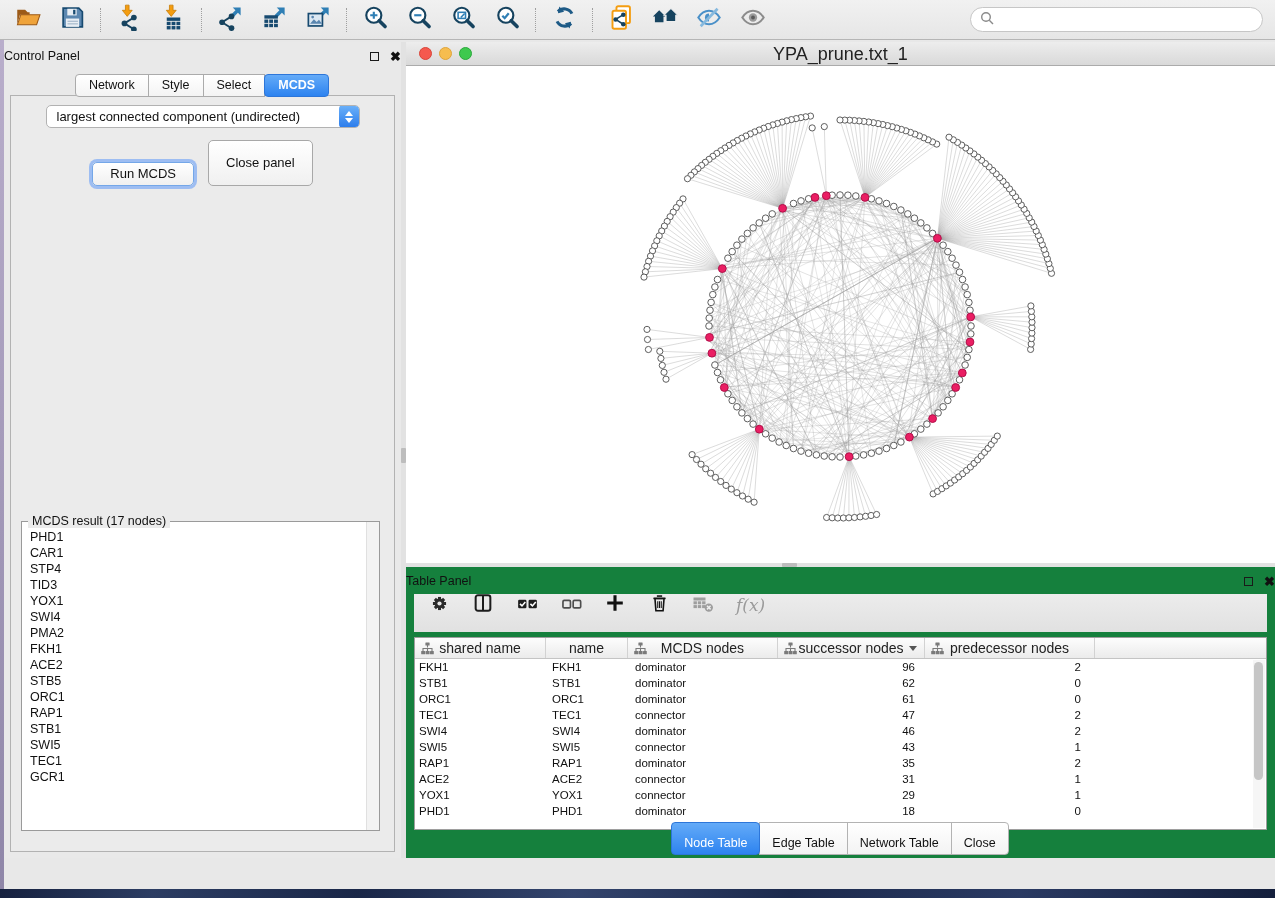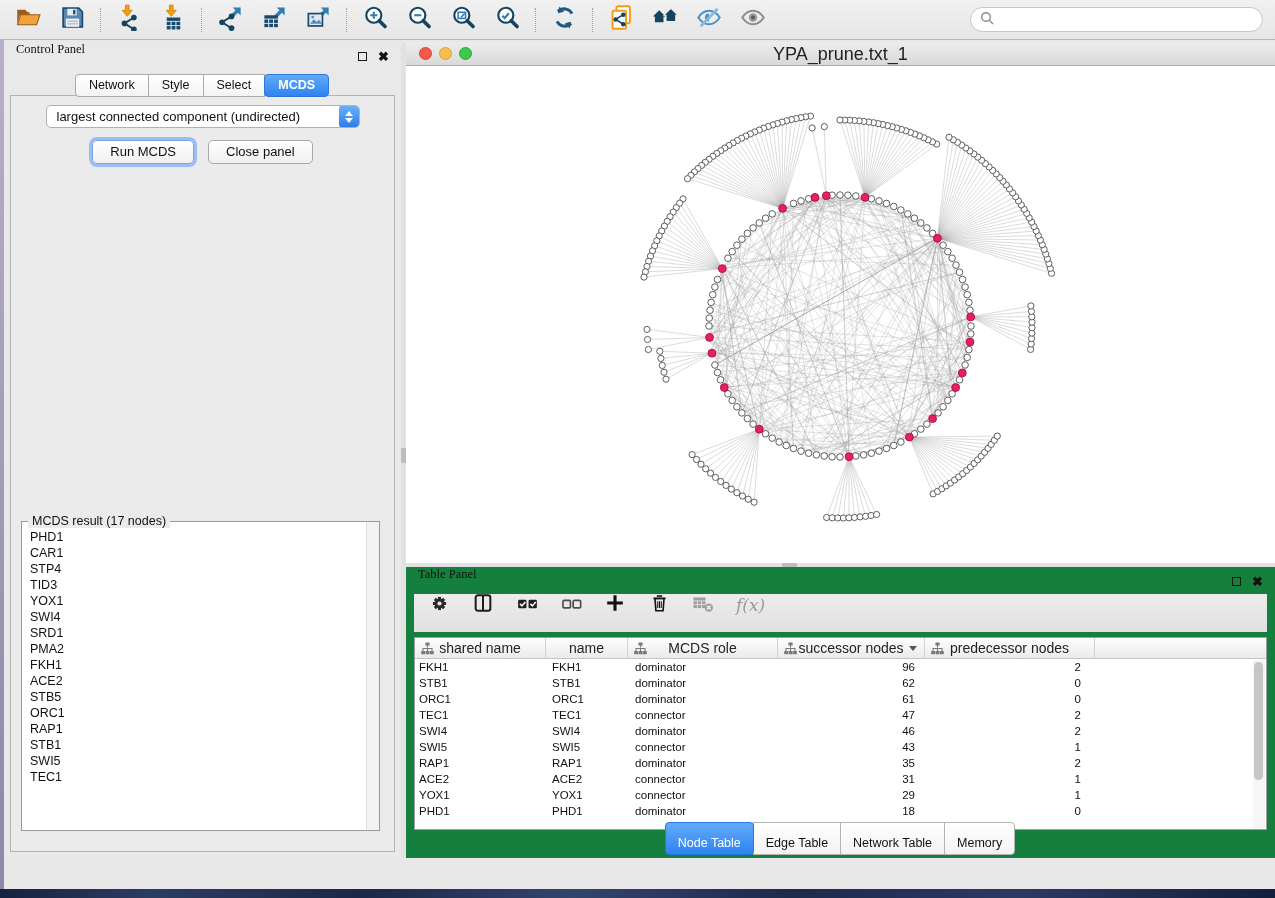--- a/index.html
+++ b/index.html
@@ -15,21 +15,21 @@
   .main-toolbar { position:absolute; top:0; left:0; right:0; height:40px; background:linear-gradient(#f1f1f1,#e6e6e6);
     border-bottom:1px solid #b5b5b5; display:flex; align-items:center; }
   .tb-group { display:flex; align-items:center; gap:16px; padding:0 14px; }
   .tb-sep { align-self:stretch; width:0; border-left:1px dotted #9f9f9f; margin:2px 0; }
   .tb-btn { width:28px; height:28px; display:flex; align-items:center; justify-content:center; cursor:default; }
   .search-box { margin-left:auto; margin-right:12px; width:293px; height:25px; border:1px solid #c6c6c6; border-radius:13px;
     background:#fff; display:flex; align-items:center; padding:0 9px; gap:6px; }
   .search-box input { border:none; outline:none; flex:1; font-size:12px; font-family:"Liberation Sans",sans-serif; background:transparent; }
 
   
-  .panel-titlebar { height:28px; display:flex; padding:0 12px; font-size:12.5px; color:#111;font-family:Liberation Serif, serif; }
+  .panel-titlebar { height:28px; display:flex; align-items:center; padding:0 0; font-size:12.5px; color:#111; }
   .panel-ctrls { margin-left:auto; display:flex; align-items:center; gap:11px; }
   .float-ic { width:9px; height:9px; border:1.5px solid #1a1a1a; display:inline-block; }
   .close-ic { font-weight:bold; font-size:13px; color:#111; line-height:1; }
 
   
   .control-panel { position:absolute; left:4px; top:42px; width:397px; bottom:40px; background:#e9e9e9; }
   .cp-tabs { position:absolute; top:32px; left:0; width:100%; display:flex; justify-content:center; z-index:3; }
   .cp-tab { border:1px solid #ababab; background:linear-gradient(#ffffff,#f4f4f4); padding:3px 13px 4px; font-size:12.5px; margin-left:-1px; color:#111; }
   .cp-tab:first-child { border-radius:4px 0 0 4px; }
   .cp-tab.selected { background:linear-gradient(#64abf8,#2d83f0); color:#fff; border-radius:4px; border-color:#2d76d9; font-weight:bold; position:relative; z-index:4; }
@@ -37,21 +37,21 @@
   .opt-label { text-align:center; margin-top:25px; font-size:13px; color:#111; }
   .select-box { margin:9px auto 0; width:314px; height:23px; border:1px solid #b2b2b2; border-radius:5px; background:#fff;
     display:flex; align-items:center; overflow:hidden; }
   .select-value { flex:1; font-size:13px; padding-left:10px; color:#111; white-space:nowrap; }
   .select-stepper { width:20px; height:23px; background:linear-gradient(#6cb2fa,#2a7beb); border-radius:4px; margin:0;
     display:flex; flex-direction:column; align-items:center; justify-content:center; gap:2px; }
   .sp-up { width:0; height:0; border-left:4px solid transparent; border-right:4px solid transparent; border-bottom:5px solid #fff; }
   .sp-dn { width:0; height:0; border-left:4px solid transparent; border-right:4px solid transparent; border-top:5px solid #fff; }
   .cp-buttons { display:flex; justify-content:center; gap:14px; margin-top:12px; }
   .btn { border:1px solid #a8a8a8; border-radius:5px; background:linear-gradient(#ffffff,#f0f0f0); padding:3px 17px 4px; font-size:13px; color:#111; }
-  .btn.focused { box-shadow:0 0 0 3px rgba(92,152,248,.55); border-color:#74a7e8; }
+  .btn.focused { box-shadow:0 0 0 3px rgba(92,152,248,.55); border-color:#74a7e8;margin-top:22px; }
 
   .mcds-fieldset { position:absolute; top:425px; left:10px; right:14px; bottom:20px; border:1px solid #9a9a9a; background:#ebebeb; }
   .mcds-legend { position:absolute; top:-8px; left:6px; background:#ebebeb; padding:0 4px; font-size:12.5px; color:#111; }
   .mcds-list { position:absolute; inset:0; background:#fff; overflow:hidden; padding:7px 0 0 8px; }
   .mcds-item { font-size:12.5px; line-height:16px; color:#111; }
   .mcds-track { position:absolute; top:0; bottom:0; right:0; width:13px; background:#f3f3f3; border-left:1px solid #e0e0e0; }
 
   
   .vdivider { position:absolute; left:401px; top:42px; width:5px; bottom:40px; background:#e2e2e2; }
   .vdivider .grab { position:absolute; top:406px; left:0; width:5px; height:15px; background:#bdbdbd; border-radius:1px; }
@@ -309,30 +309,30 @@
       </div>
       <div class="mcds-fieldset">
         <div class="mcds-list">
           <div id="mcds-items">
               <div class="mcds-item">PHD1</div>
               <div class="mcds-item">CAR1</div>
               <div class="mcds-item">STP4</div>
               <div class="mcds-item">TID3</div>
               <div class="mcds-item">YOX1</div>
               <div class="mcds-item">SWI4</div>
-              <div class="mcds-item">SRD1</div>
               <div class="mcds-item">PMA2</div>
               <div class="mcds-item">FKH1</div>
               <div class="mcds-item">ACE2</div>
               <div class="mcds-item">STB5</div>
               <div class="mcds-item">ORC1</div>
               <div class="mcds-item">RAP1</div>
               <div class="mcds-item">STB1</div>
               <div class="mcds-item">SWI5</div>
               <div class="mcds-item">TEC1</div>
+              <div class="mcds-item">GCR1</div>
             </div>
           <div class="mcds-track"></div>
         </div>
         <span class="mcds-legend">MCDS result (17 nodes)</span>
       </div>
     </div>
   </div>
 
   <div class="vdivider">
       <div class="grab"></div>
@@ -1163,21 +1163,21 @@
           <div class="th" style="width: 150px;">
             <span class="tree"><svg width="13" height="13" viewBox="0 0 13 13">
                 <path d="M6.5 3v2.5M2 9V6.5h9V9M6.5 6.5V9" stroke="#7a7a7a" fill="none" stroke-width="1.1"></path>
                 <g fill="#7a7a7a">
                   <rect x="4.4" y="0.5" width="4.2" height="3" rx="0.5"></rect>
                   <rect x="0.2" y="9" width="4" height="3.2" rx="0.5"></rect>
                   <rect x="4.6" y="9" width="4" height="3.2" rx="0.5"></rect>
                   <rect x="9" y="9" width="3.8" height="3.2" rx="0.5"></rect>
                 </g>
               </svg></span>
-            <span>MCDS role</span>
+            <span>MCDS nodes</span>
           </div>
           <div class="th" style="width: 147px;">
             <span class="tree"><svg width="13" height="13" viewBox="0 0 13 13">
                 <path d="M6.5 3v2.5M2 9V6.5h9V9M6.5 6.5V9" stroke="#7a7a7a" fill="none" stroke-width="1.1"></path>
                 <g fill="#7a7a7a">
                   <rect x="4.4" y="0.5" width="4.2" height="3" rx="0.5"></rect>
                   <rect x="0.2" y="9" width="4" height="3.2" rx="0.5"></rect>
                   <rect x="4.6" y="9" width="4" height="3.2" rx="0.5"></rect>
                   <rect x="9" y="9" width="3.8" height="3.2" rx="0.5"></rect>
                 </g>
@@ -1272,18 +1272,18 @@
           </div>
         </div>
       <div class="tp-scroll">
         <div class="tp-thumb"></div>
       </div>
     </div>
     <div class="tp-tabs" id="tp-tabs">
         <div class="tp-tab selected">Node Table</div>
         <div class="tp-tab">Edge Table</div>
         <div class="tp-tab">Network Table</div>
-        <div class="tp-tab">Memory</div>
+        <div class="tp-tab">Close</div>
       </div>
   </div>
 
 
 </div>
 
 </body></html>

